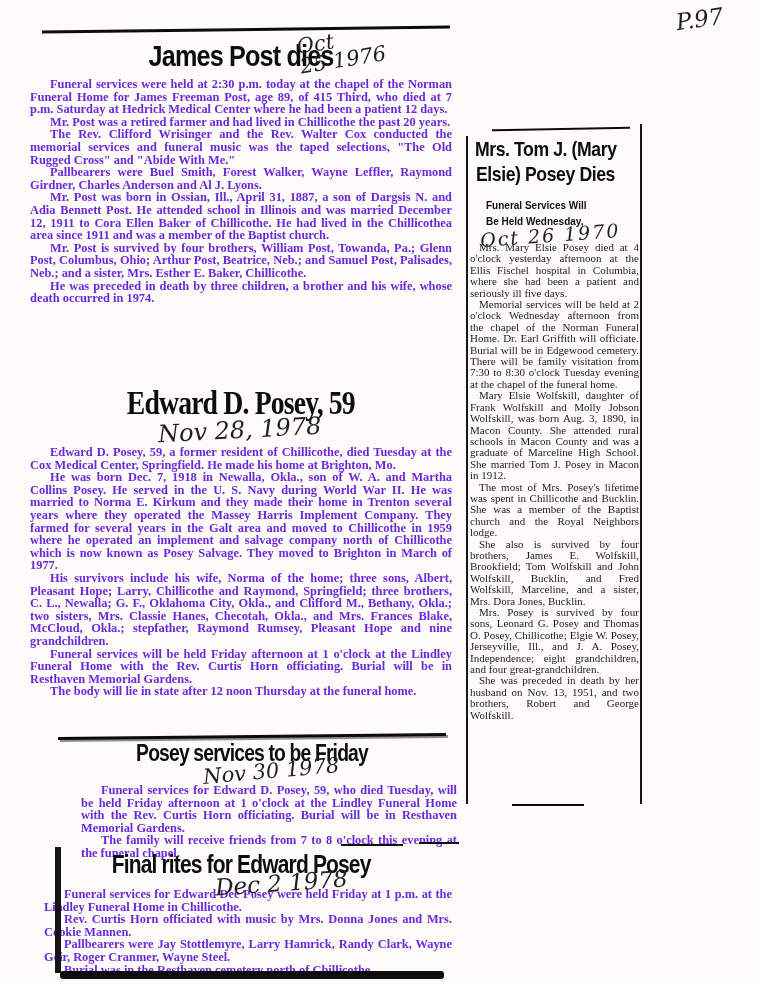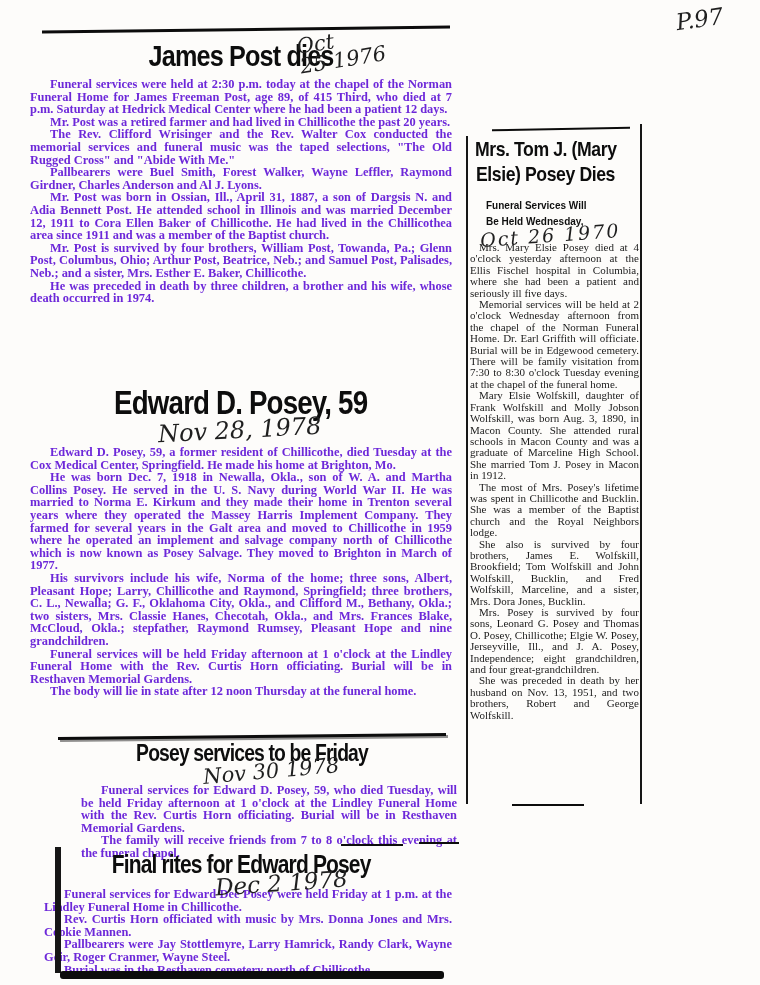--- a/index.html
+++ b/index.html
@@ -44,21 +44,21 @@
       <p>Mr. Post was a retired farmer and had lived in Chillicothe the past 20 years.</p>
       <p>The Rev. Clifford Wrisinger and the Rev. Walter Cox conducted the memorial services and funeral music was the taped selections, "The Old Rugged Cross" and "Abide With Me."</p>
       <p>Pallbearers were Buel Smith, Forest Walker, Wayne Leffler, Raymond Girdner, Charles Anderson and Al J. Lyons.</p>
       <p>Mr. Post was born in Ossian, Ill., April 31, 1887, a son of Dargsis N. and Adia Bennett Post. He attended school in Illinois and was married December 12, 1911 to Cora Ellen Baker of Chillicothe. He had lived in the Chillicothea area since 1911 and was a member of the Baptist church.</p>
       <p>Mr. Post is survived by four brothers, William Post, Towanda, Pa.; Glenn Post, Columbus, Ohio; Arthur Post, Beatrice, Neb.; and Samuel Post, Palisades, Neb.; and a sister, Mrs. Esther E. Baker, Chillicothe.</p>
       <p>He was preceded in death by three children, a brother and his wife, whose death occurred in 1974.</p>
     </div>
   </div>
 
   <div class="col" style="left:30px;top:386px;width:422px;">
-    <div class="headline" style="font-size:33px;line-height:34px;">
+    <div class="headline" style="font-size:33px;line-height:34px;font-family:Liberation Serif, serif;">
       <span class="squeeze">Edward D. Posey, 59</span>
     </div>
     <div class="hw" style="left:128px;top:30px;font-size:24px;transform:rotate(-3deg);">Nov 28, 1978</div>
     <div class="bodytext left-body" style="margin-top:26px;">
       <p>Edward D. Posey, 59, a former resident of Chillicothe, died Tuesday at the Cox Medical Center, Springfield. He made his home at Brighton, Mo.</p>
       <p>He was born Dec. 7, 1918 in Newalla, Okla., son of W. A. and Martha Collins Posey. He served in the U. S. Navy during World War II. He was married to Norma E. Kirkum and they made their home in Trenton several years where they operated the Massey Harris Implement Company. They farmed for several years in the Galt area and moved to Chillicothe in 1959 where he operated an implement and salvage company north of Chillicothe which is now known as Posey Salvage. They moved to Brighton in March of 1977.</p>
       <p>His survivors include his wife, Norma of the home; three sons, Albert, Pleasant Hope; Larry, Chillicothe and Raymond, Springfield; three brothers, C. L., Newalla; G. F., Oklahoma City, Okla., and Clifford M., Bethany, Okla.; two sisters, Mrs. Classie Hanes, Checotah, Okla., and Mrs. Frances Blake, McCloud, Okla.; stepfather, Raymond Rumsey, Pleasant Hope and nine grandchildren.</p>
       <p>Funeral services will be held Friday afternoon at 1 o'clock at the Lindley Funeral Home with the Rev. Curtis Horn officiating. Burial will be in Resthaven Memorial Gardens.</p>
       <p>The body will lie in state after 12 noon Thursday at the funeral home.</p>
     </div>

